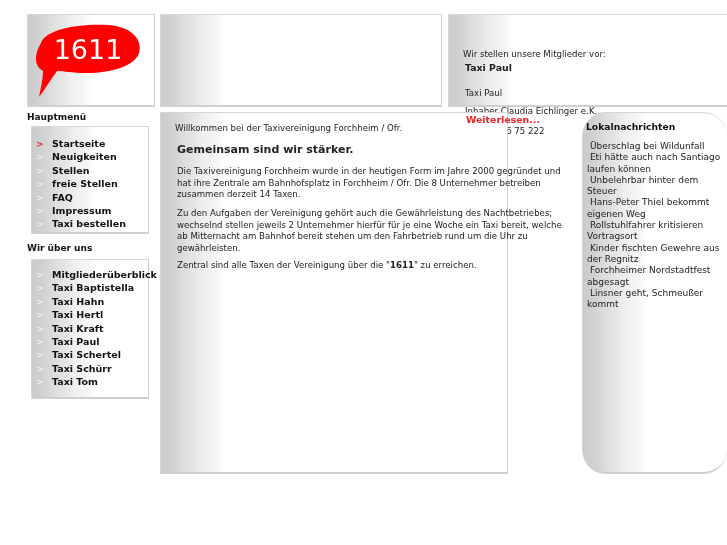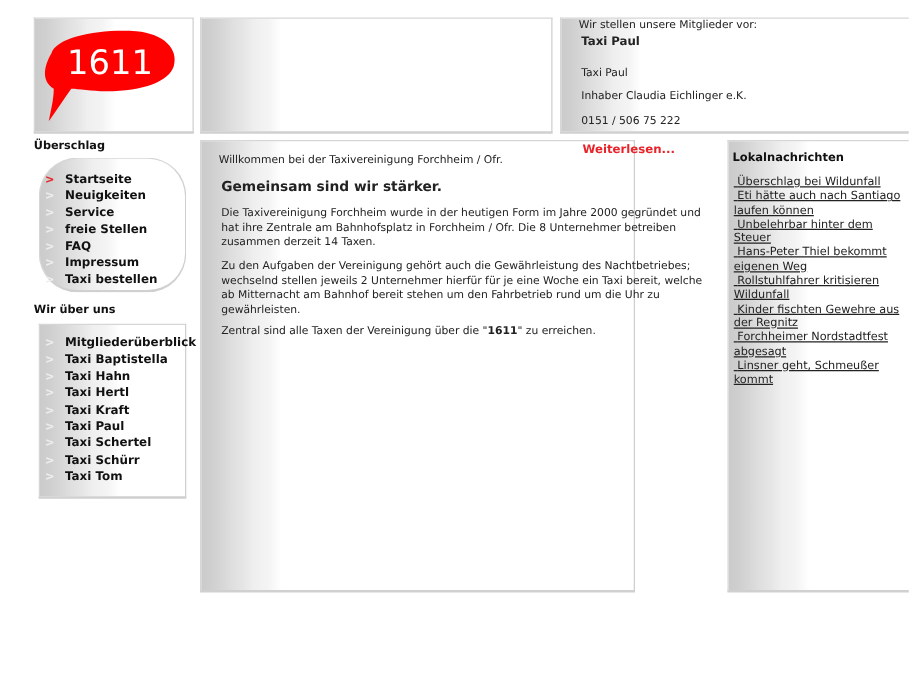--- a/index.html
+++ b/index.html
@@ -6,34 +6,34 @@
   body { width:727px; height:545px; position:relative; overflow:hidden;
          font-family:"DejaVu Sans", sans-serif; color:#222; font-size:9px; }
   .box { position:absolute; box-sizing:border-box; border:1px solid #d6d6d6;
          border-right-color:#cfcfcf; border-bottom:2px solid #d0d0d0;
          background: linear-gradient(to right, #cbcbcb 0px, #cfcfcf 8px, #d6d6d6 16px, #e0e0e0 26px, #e6e6e6 34px, #efefef 42px, #f4f4f4 54px, #ffffff 64px, #ffffff 100%); }
 
   #logo-box { left:27px; top:14px; width:128px; height:93px; }
   #banner-box { left:160px; top:14px; width:282px; height:93px; }
   #info-box { left:448px; top:14px; width:279px; height:93px; border-right:none; }
   #main-box { left:160px; top:112px; width:348px; height:362px; }
-  #news-box { left:582px; top:112px; width:145px; height:362px; border-right:none; }
-  #menu1-box { left:31px; top:126px; width:118px; height:108px;border-radius:31px; }
+  #news-box { left:582px; top:112px; width:145px; height:362px; border-right:none;border-radius:24px; }
+  #menu1-box { left:31px; top:126px; width:118px; height:108px; }
   #menu2-box { left:31px; top:259px; width:118px; height:140px; }
 
   .speech { position:absolute; left:3px; top:6px; }
   .section-title { position:absolute; font-weight:bold; font-size:9px; color:#111; }
   .menu-list { list-style:none; margin:0; padding:0; position:absolute; left:0; top:10px; }
   .menu-list li { height:13.4px; line-height:13.4px; white-space:nowrap; position:relative; }
   .menu-list .arrow { display:inline-block; width:16px; text-align:left; padding-left:4px;
                       color:#eeeeee; font-weight:bold; font-size:9px; }
   .menu-list .arrow.active { color:#e8242a; }
   .menu-list .label { font-weight:bold; color:#111; font-size:9.5px; cursor:pointer; }
 
-  .info-text { position:absolute; left:16px; white-space:nowrap; font-size:8.6px; color:#222; }
+  .info-text { position:absolute; left:16px; white-space:nowrap; font-size:8.6px; color:#222;margin-top:34px; }
   .main-text { position:absolute; left:16px; width:390px; font-size:8.6px; line-height:11.5px; color:#222; }
   .news-item { font-size:9px; line-height:11.3px; color:#222; }
 </style>
 </head>
 <body>
 
 <div id="logo-box" class="box">
   <svg class="speech" width="112" height="76" viewBox="0 0 112 76">
     <path d="M10 22 C 14 8, 50 2, 78 4 C 100 6, 112 18, 108 32 C 104 44, 84 52, 54 52 C 42 52, 32 50, 26 50 C 20 58, 14 68, 8 76 C 10 66, 12 58, 12 50 C 2 44, 4 32, 10 22 Z" fill="#ff0000"></path>
     <text x="57" y="38" text-anchor="middle" fill="#ffffff" font-family="DejaVu Sans, sans-serif" font-size="27">1611</text>
@@ -43,26 +43,26 @@
 <div id="banner-box" class="box"></div>
 
 <div id="info-box" class="box">
   <div class="info-text" style="left:14px; top:0px;">Wir stellen unsere Mitglieder vor:</div>
   <div class="info-text" style="top:13px; font-weight:bold; font-size:9.4px;">Taxi Paul</div>
   <div class="info-text" style="top:39px;">Taxi Paul</div>
   <div class="info-text" style="top:57px;">Inhaber Claudia Eichlinger e.K.</div>
   <div class="info-text" style="top:77px;">0151 / 506 75 222</div>
 </div>
 
-<div class="section-title" style="left:27px; top:112px;">Überschlag</div>
+<div class="section-title" style="left:27px; top:112px;">Hauptmenü</div>
 <div id="menu1-box" class="box">
   <ul class="menu-list">
     <li><span class="arrow active">&gt;</span><span class="label">Startseite</span></li>
     <li><span class="arrow">&gt;</span><span class="label">Neuigkeiten</span></li>
-    <li><span class="arrow">&gt;</span><span class="label">Service</span></li>
+    <li><span class="arrow">&gt;</span><span class="label">Stellen</span></li>
     <li><span class="arrow">&gt;</span><span class="label">freie Stellen</span></li>
     <li><span class="arrow">&gt;</span><span class="label">FAQ</span></li>
     <li><span class="arrow">&gt;</span><span class="label">Impressum</span></li>
     <li><span class="arrow">&gt;</span><span class="label">Taxi bestellen</span></li>
   </ul>
 </div>
 
 <div class="section-title" style="left:27px; top:243px;">Wir über uns</div>
 <div id="menu2-box" class="box">
   <ul class="menu-list" style="top:8px;">
@@ -82,23 +82,23 @@
   <div style="position:absolute; left:305px; top:1px; font-weight:bold; font-size:9.4px; color:#e8242a; white-space:nowrap; cursor:pointer;">Weiterlesen...</div>
   <div style="position:absolute; left:14px; top:10px; font-size:8.6px; white-space:nowrap;">Willkommen bei der Taxivereinigung Forchheim / Ofr.</div>
   <div style="position:absolute; left:16px; top:30px; font-size:11px; font-weight:bold; color:#222; white-space:nowrap;">Gemeinsam sind wir stärker.</div>
   <div class="main-text" style="top:53px;">Die Taxivereinigung Forchheim wurde in der heutigen Form im Jahre 2000 gegründet und hat ihre Zentrale am Bahnhofsplatz in Forchheim / Ofr. Die 8 Unternehmer betreiben zusammen derzeit 14 Taxen.</div>
   <div class="main-text" style="top:95px;">Zu den Aufgaben der Vereinigung gehört auch die Gewährleistung des Nachtbetriebes; wechselnd stellen jeweils 2 Unternehmer hierfür für je eine Woche ein Taxi bereit, welche ab Mitternacht am Bahnhof bereit stehen um den Fahrbetrieb rund um die Uhr zu gewährleisten.</div>
   <div class="main-text" style="top:147px;"><span>Zentral sind alle Taxen der Vereinigung über die "</span><b>1611</b><span>" zu erreichen.</span></div>
 </div>
 
 <div id="news-box" class="box">
   <div style="position:absolute; left:3px; top:8px; font-weight:bold; font-size:9.2px; color:#111; white-space:nowrap;">Lokalnachrichten</div>
-  <div style="position:absolute; left:4px; top:28px; width:140px;text-decoration:underline;">
+  <div style="position:absolute; left:4px; top:28px; width:140px;">
     <div class="news-item">&nbsp;<span>Überschlag bei Wildunfall</span></div>
     <div class="news-item">&nbsp;<span>Eti hätte auch nach Santiago laufen können</span></div>
     <div class="news-item">&nbsp;<span>Unbelehrbar hinter dem Steuer</span></div>
     <div class="news-item">&nbsp;<span>Hans-Peter Thiel bekommt eigenen Weg</span></div>
-    <div class="news-item">&nbsp;<span>Rollstuhlfahrer kritisieren Wildunfall</span></div>
+    <div class="news-item">&nbsp;<span>Rollstuhlfahrer kritisieren Vortragsort</span></div>
     <div class="news-item">&nbsp;<span>Kinder fischten Gewehre aus der Regnitz</span></div>
     <div class="news-item">&nbsp;<span>Forchheimer Nordstadtfest abgesagt</span></div>
     <div class="news-item">&nbsp;<span>Linsner geht, Schmeußer kommt</span></div>
   </div>
 </div>
 
 </body></html>

